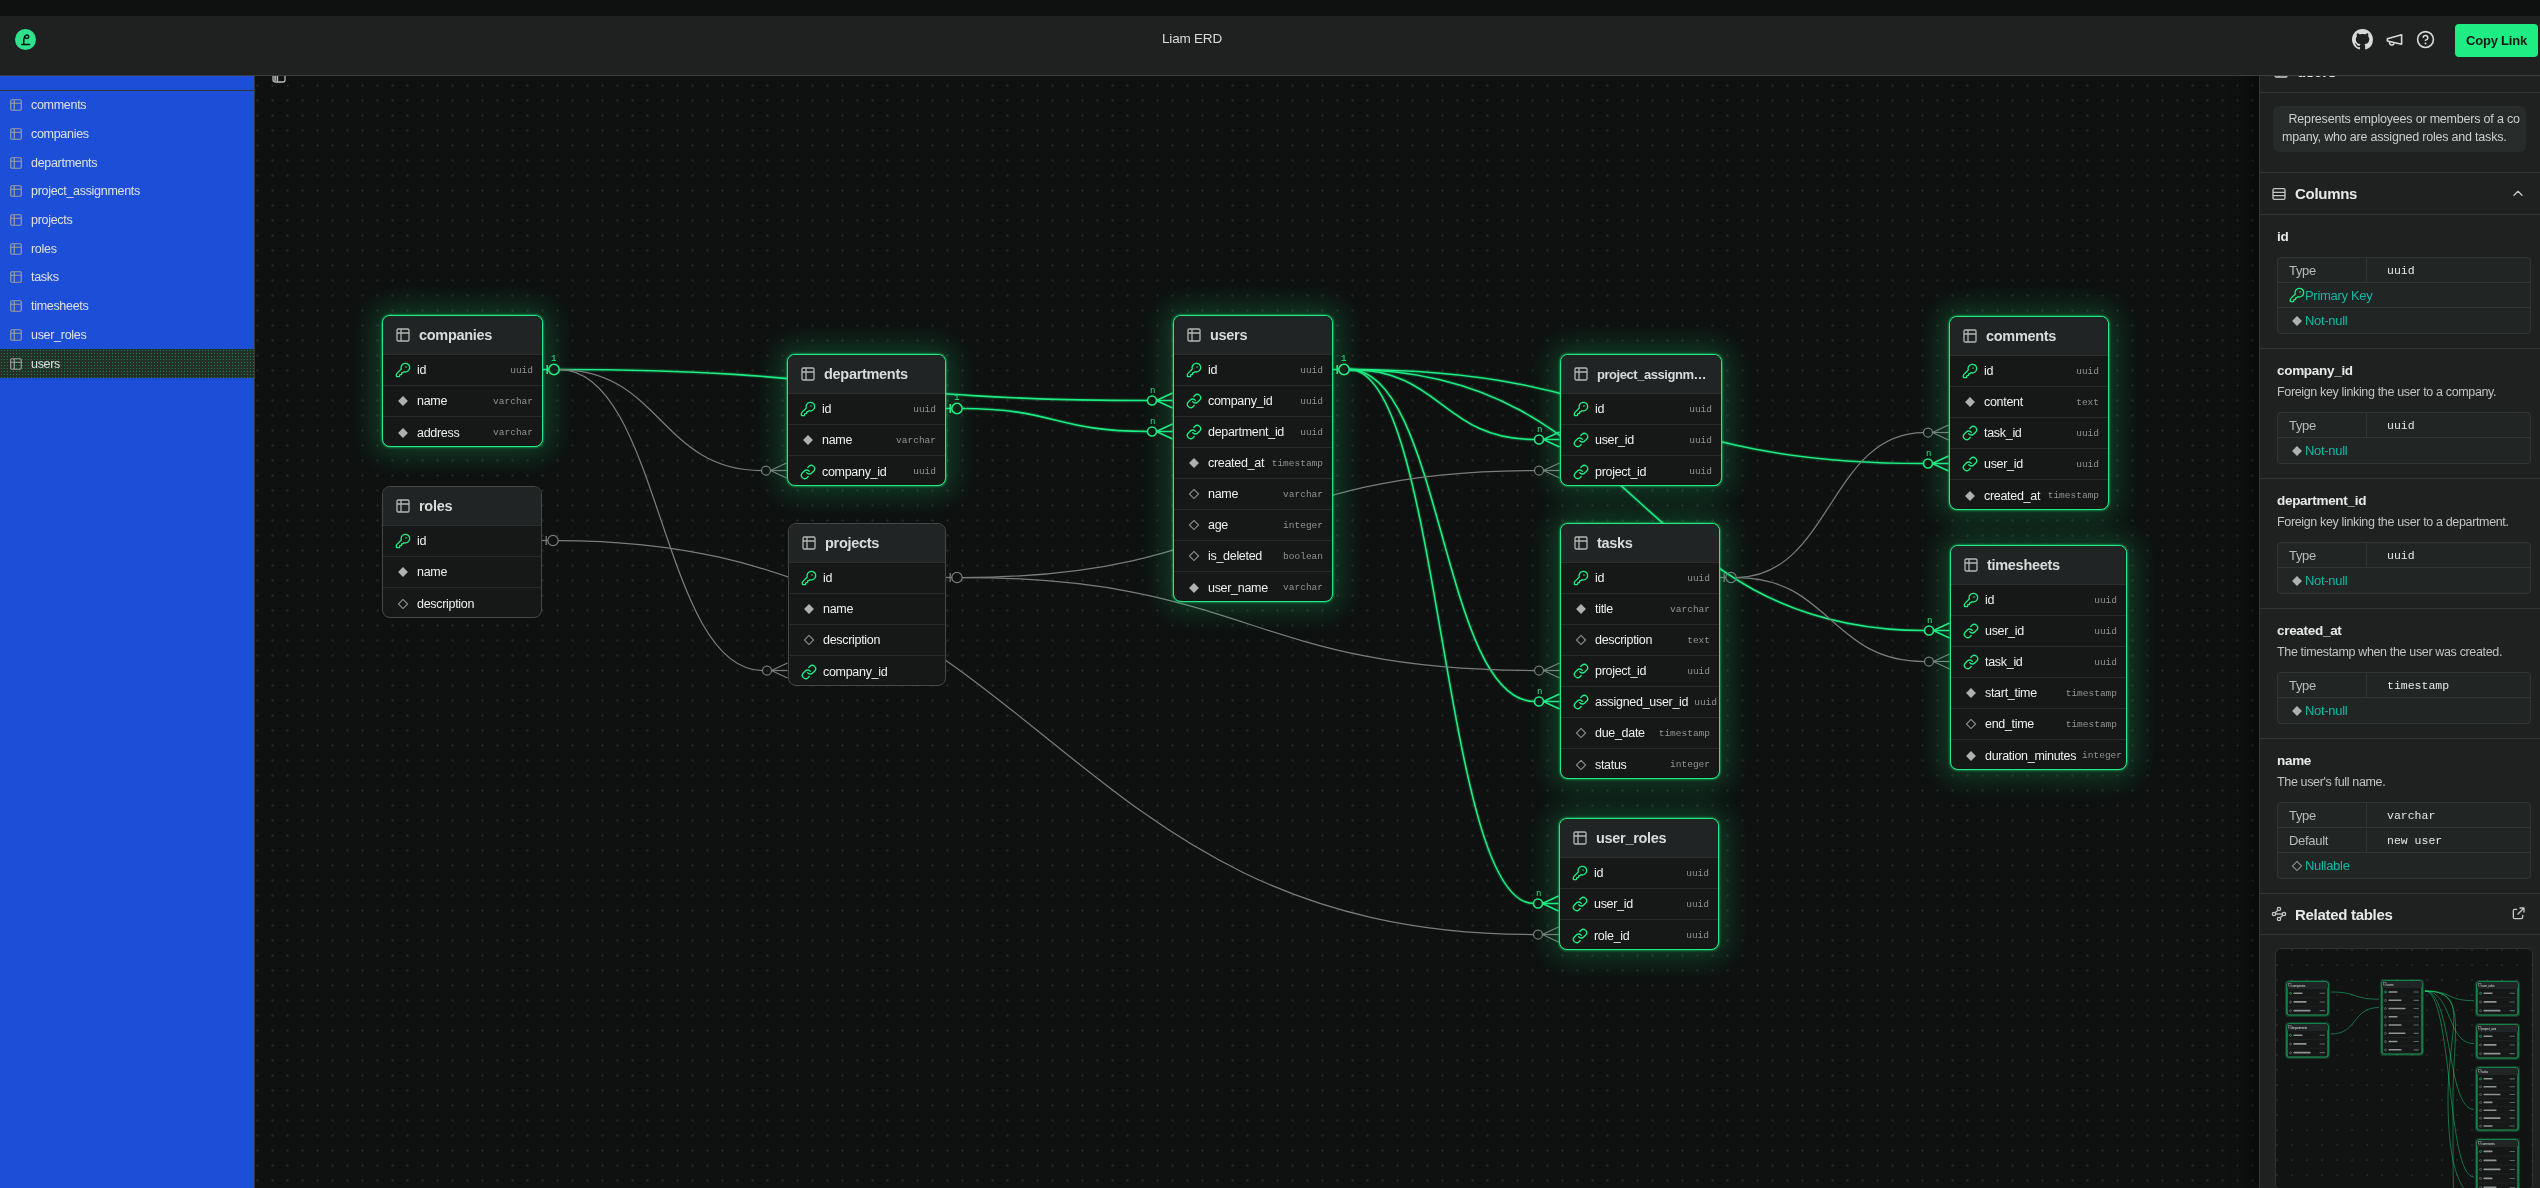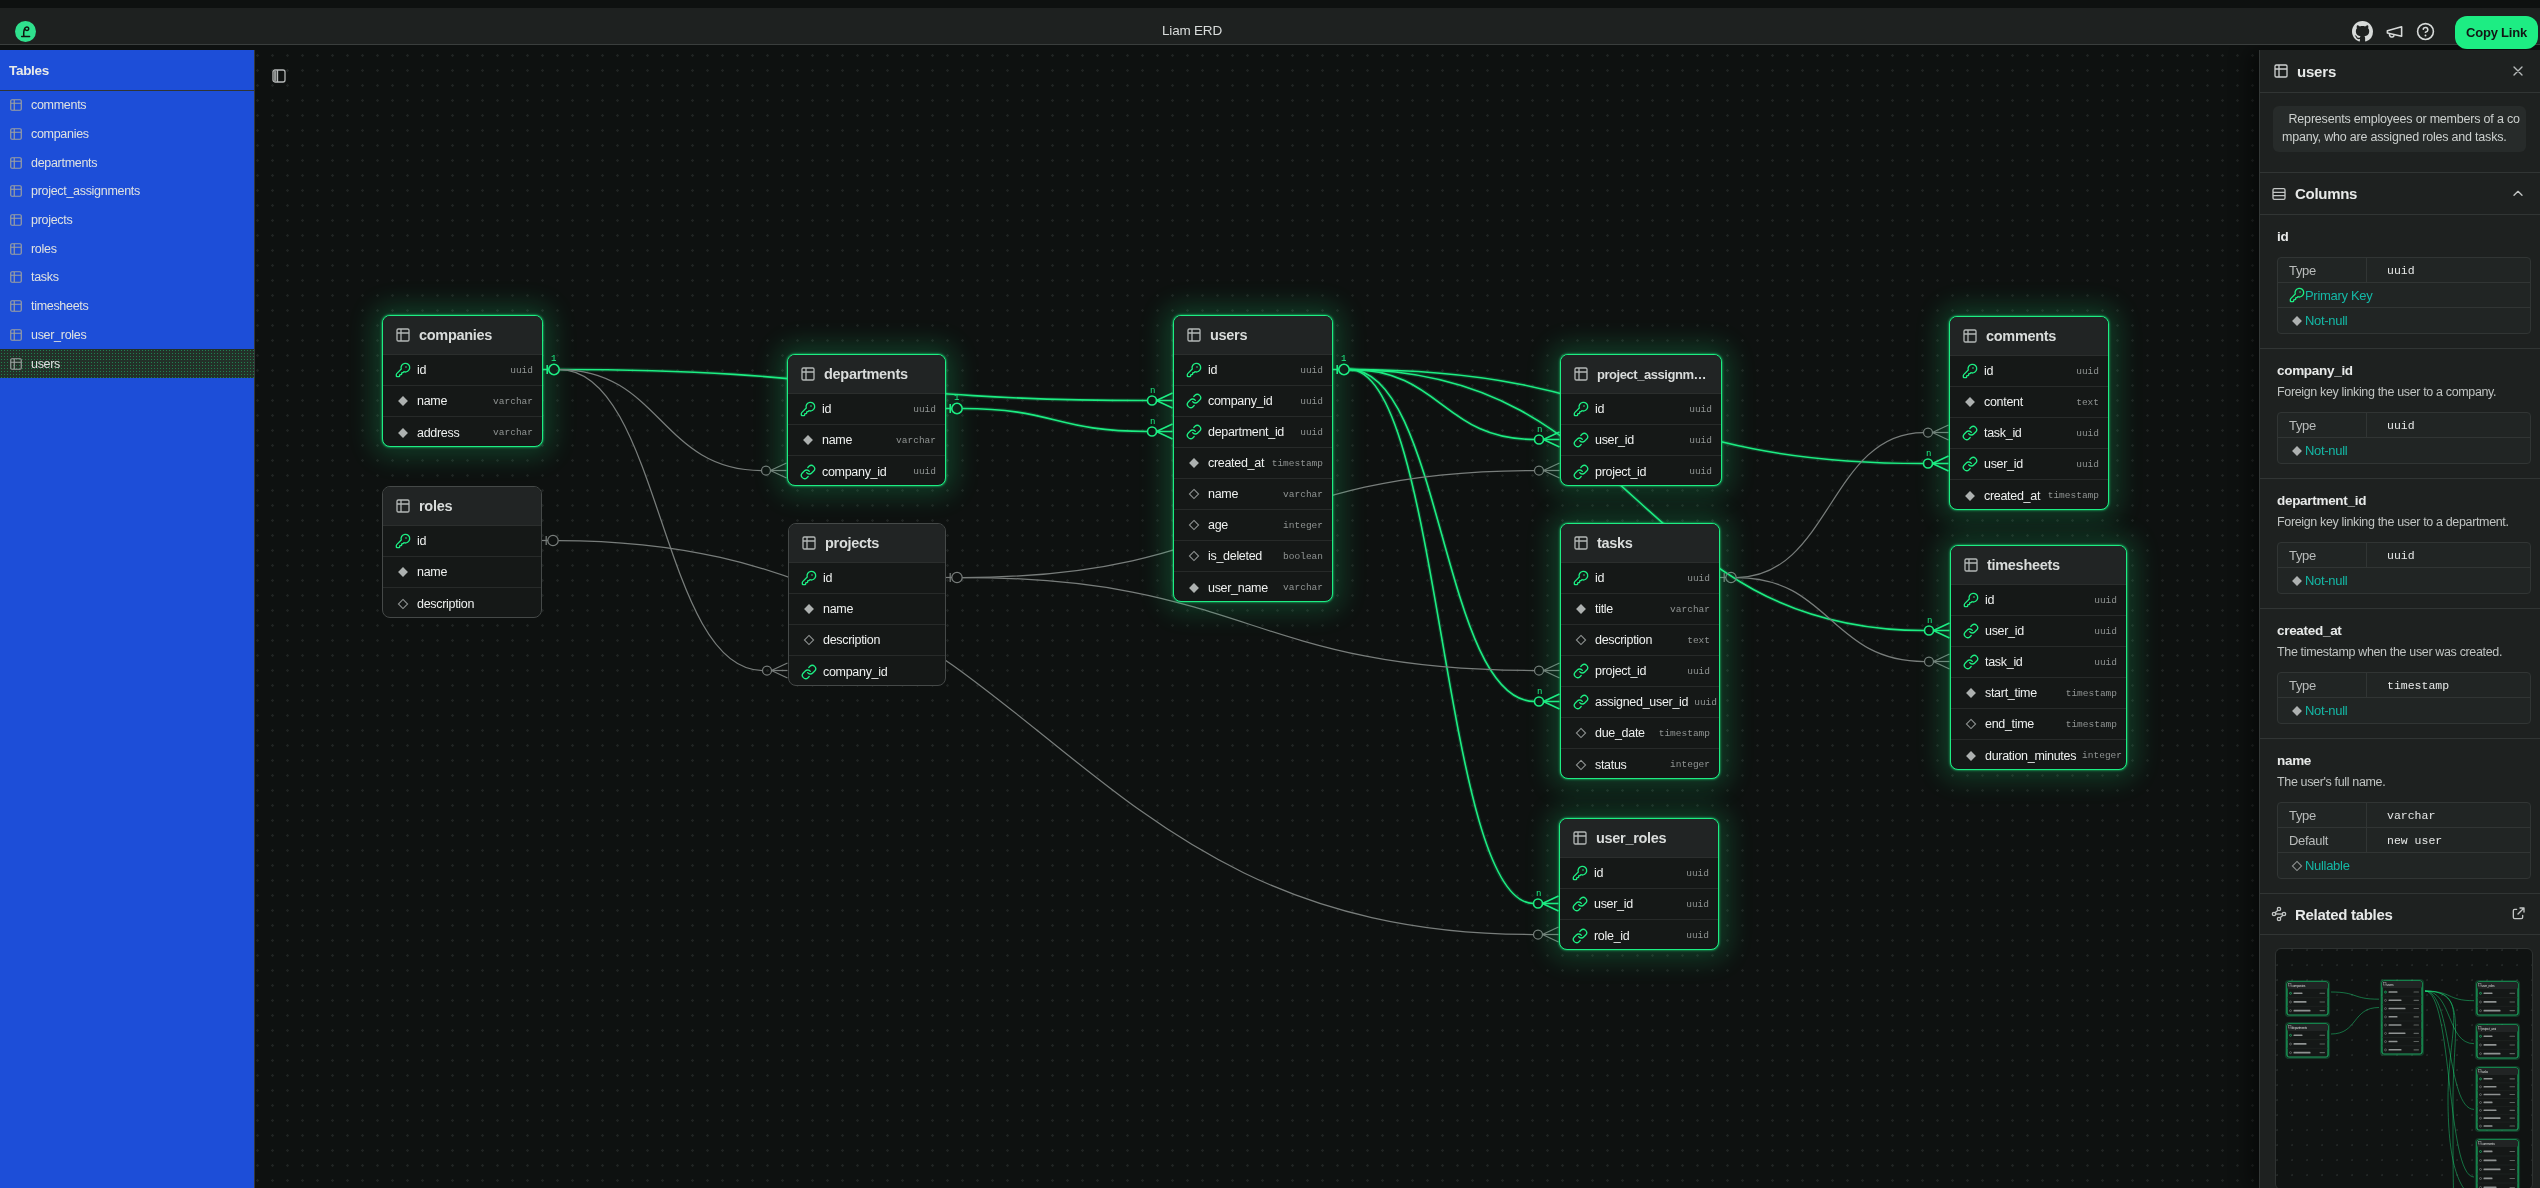--- a/index.html
+++ b/index.html
@@ -1,22 +1,22 @@
 <!DOCTYPE html>
 <html><head><meta charset="utf-8"><style>
 * { box-sizing: border-box; margin: 0; padding: 0; }
 html,body { width:2540px; height:1188px; overflow:hidden; }
 body { font-family:"Liberation Sans",sans-serif; background:#0e1110; position:relative; letter-spacing:-0.2px; }
-.topbar { position:absolute; left:0; top:8px; width:2540px; height:37px; background:#1e2120;
+.topbar { position:absolute; left:0; top:16px; width:2540px; height:60px; background:#1e2120;
   border-bottom:1px solid #3a3e3d; z-index:10; }
 .logo { position:absolute; left:15px; top:13px; }
 .title { position:absolute; left:1142px; top:15px; width:100px; text-align:center; font-size:13.5px; letter-spacing:-0.2px; color:#d9dcdb; }
 .tbicons { position:absolute; left:2352px; top:13px; display:flex; gap:12px; align-items:center; }
 .copybtn { position:absolute; left:2455px; top:8px; width:83px; height:33px; background:#1ded83;
-  border-radius:12px; color:#131615; font-size:13px; font-weight:700; display:flex; align-items:center; justify-content:center; }
+  border-radius:4px; color:#131615; font-size:13px; font-weight:700; display:flex; align-items:center; justify-content:center; }
 .sidebar { position:absolute; left:0; top:50px; width:255px; bottom:0; background:#1d4ed8;
   border-right:1px solid #343837; z-index:5; }
 .shead { height:41px; display:flex; align-items:center; padding:0 9px; font-size:13.5px; font-weight:700; letter-spacing:-0.3px;
   color:#e7e9e8; border-bottom:1px solid #313534; }
 .sitem { height:28.7px; display:flex; align-items:center; gap:8px; padding:0 9px; font-size:12.5px; letter-spacing:-0.3px; color:#dfe2e1; }
 .sitem.sel { background-color:#233028; background-image:radial-gradient(rgba(29,237,131,.42) .6px, transparent .9px); background-size:3px 3px; }
 .canvas { position:absolute; left:255px; top:50px; right:0; bottom:0; background:#0e1110;
   background-image:radial-gradient(circle at 1.5px 1.5px, #1f2322 1px, transparent 1.5px); background-size:15px 15px; background-position:1px 4px; }
 .edges { position:absolute; left:0; top:-2px; }
 .toggle { position:absolute; left:16px; top:18px; }

